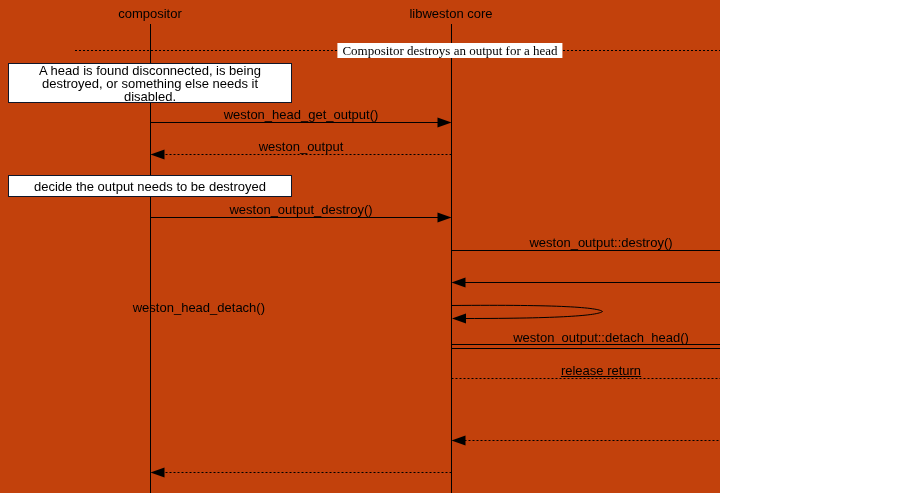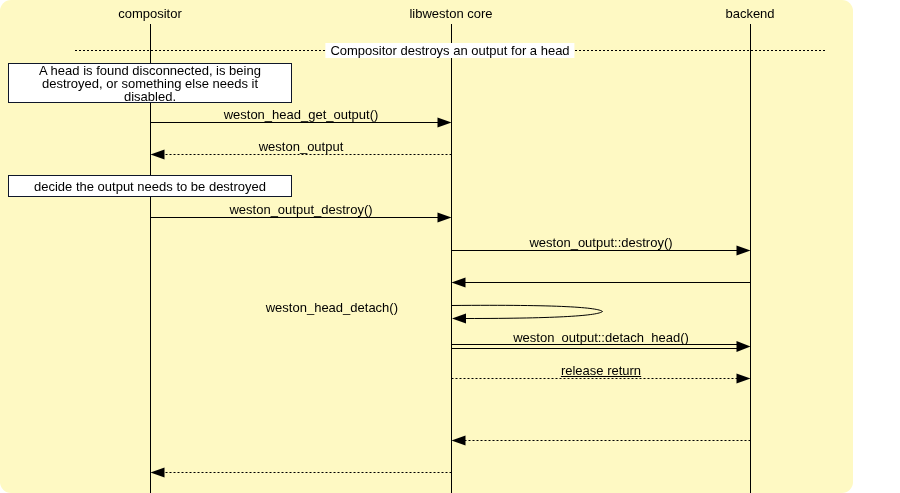--- a/index.html
+++ b/index.html
@@ -1,26 +1,26 @@
 <!DOCTYPE html>
 <html><head>
 <meta charset="utf-8">
 <style>
   html,body{margin:0;padding:0;background:#fff;}
   .canvas{
-    position:relative;width:853px;height:493px;background:#fef9c3;overflow:hidden;
-    font-family:"Liberation Sans","DejaVu Sans",sans-serif;color:#000;border-radius:11px;
+    position:relative;width:720px;height:493px;background:#c2410c;overflow:hidden;
+    font-family:"Liberation Sans","DejaVu Sans",sans-serif;color:#000;
   }
   .diagram-svg{position:absolute;left:0;top:0;z-index:1;}
   .lbl{
     position:absolute;z-index:3;font-size:13px;line-height:15px;white-space:nowrap;
     color:#000;
   }
   .center{transform:translateX(-50%);}
-  .title-lbl{z-index:2;background:#fff;padding:0 5px;}
+  .title-lbl{z-index:2;background:#fff;padding:0 5px;font-family:Liberation Serif, serif;}
   .note{
     position:absolute;z-index:2;background:#fff;border:1px solid #0f172a;box-sizing:border-box;
     display:flex;align-items:center;justify-content:center;text-align:center;
     font-size:13px;line-height:13px;
   }
   .pre{white-space:pre-line;}
 </style>
 </head>
 <body>
 

